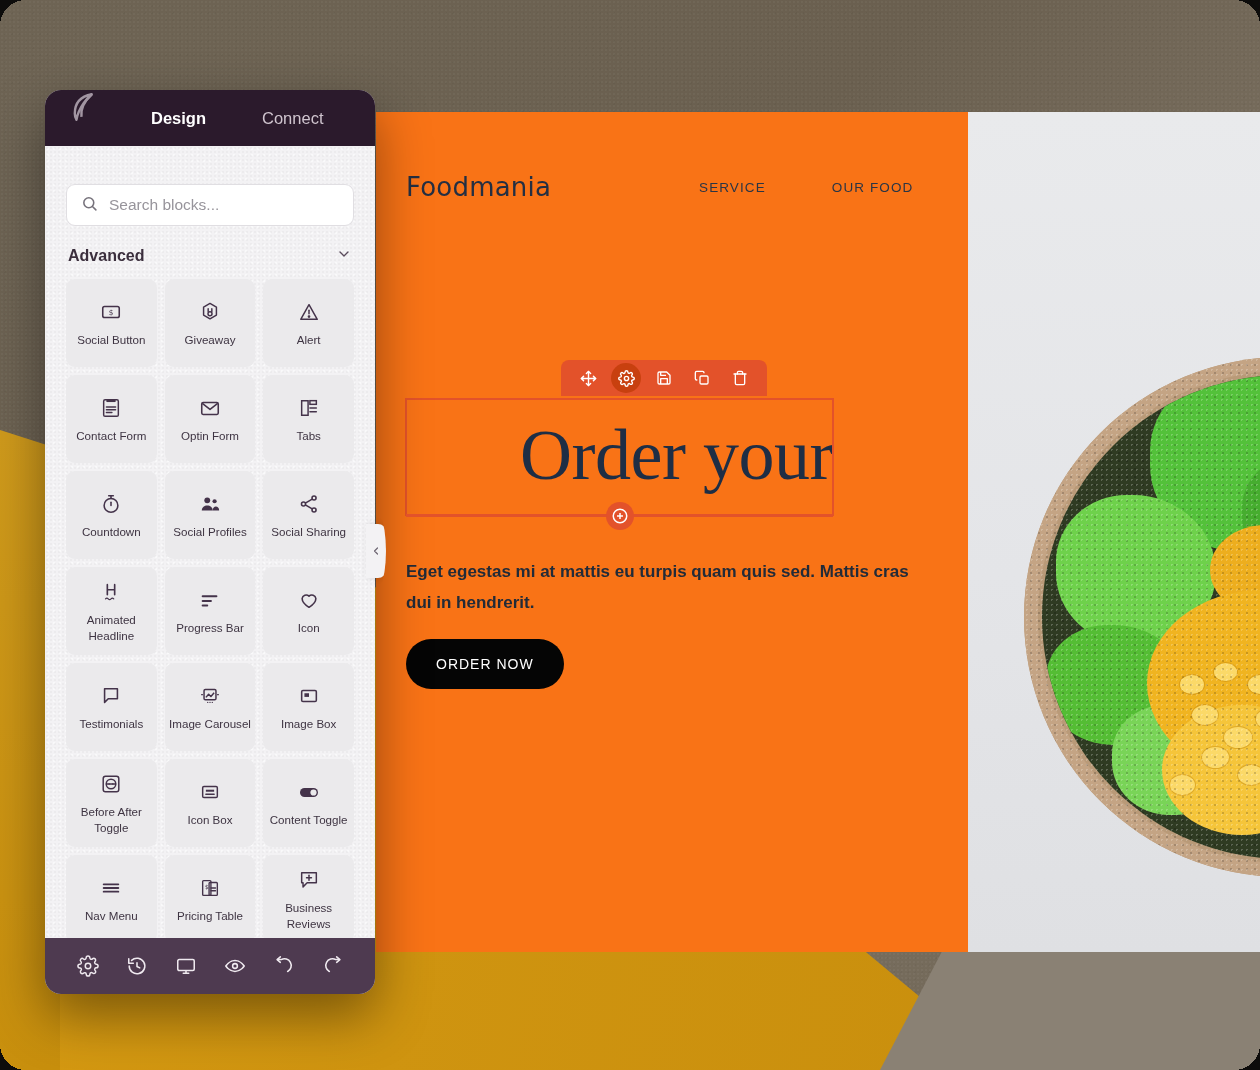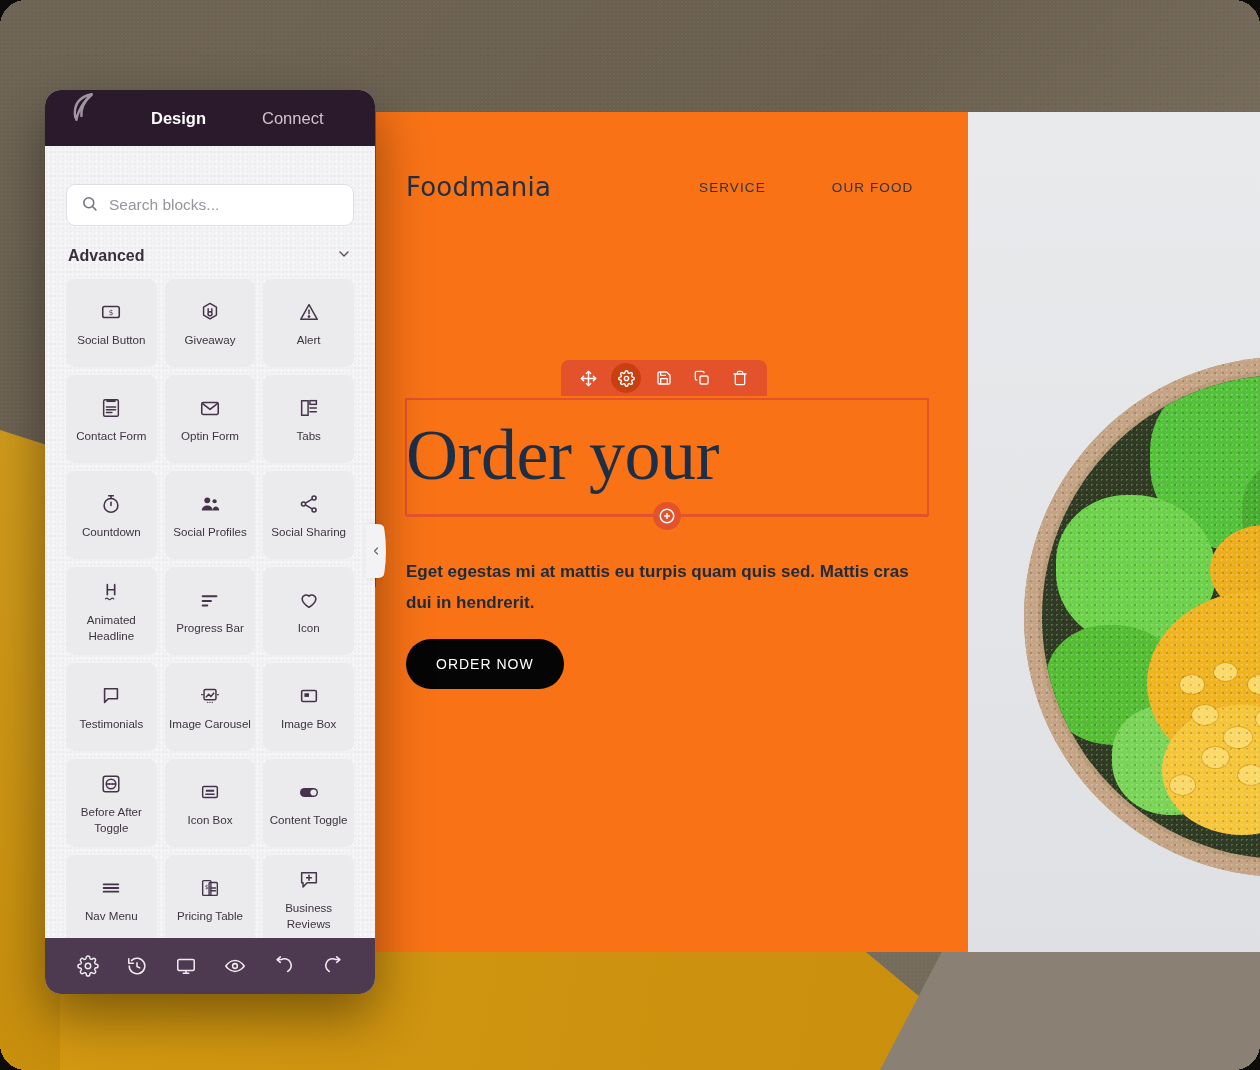--- a/index.html
+++ b/index.html
@@ -90,21 +90,22 @@
   }
   .site-nav a {
     font-size: 13.5px; letter-spacing: 1.1px;
     color: #2b3545; text-decoration: none; font-weight: 400;
   }
   .hero { padding: 0 30px; position: relative; }
 
   .heading-wrap {
     position: relative;
     margin-top: 182px;
-    width: 522px;
+    width: 427px;
+    text-align: right;
   }
   .sel-box {
     position: absolute; inset: -6px -1px -8px -1px;
     border: 2px solid #e3522a;
     pointer-events: none;
   }
   .edit-toolbar {
     position: absolute;
     left: 155px; top: -44px;
     height: 36px;

